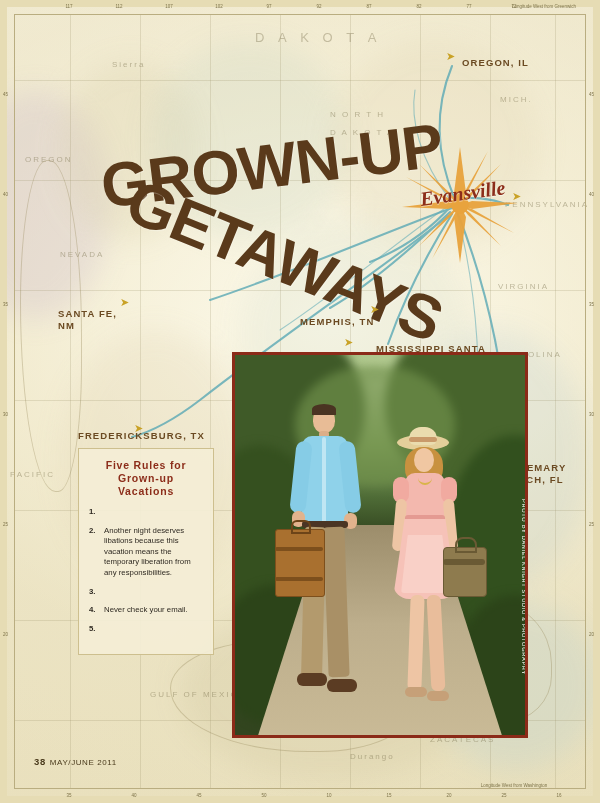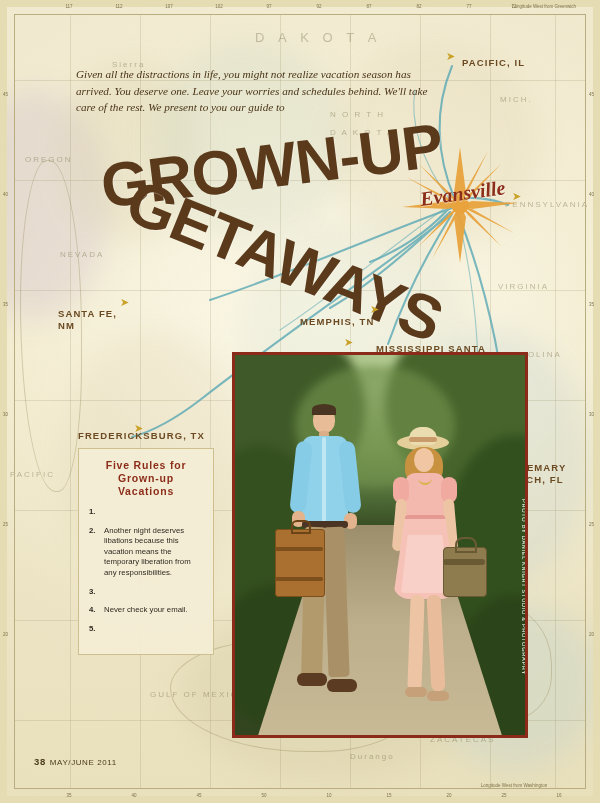--- a/index.html
+++ b/index.html
@@ -409,30 +409,29 @@
       <polygon points="19,101 50,68 60,60 52,70"></polygon>
       <polygon points="19,19 52,50 60,60 50,52"></polygon>
       <polygon points="88,6 66,50 60,60 64,48"></polygon>
       <polygon points="114,88 70,66 60,60 72,64"></polygon>
       <polygon points="32,114 54,70 60,60 56,72"></polygon>
       <polygon points="6,32 50,54 60,60 48,56"></polygon>
     </g>
     <circle cx="60" cy="60" r="9" fill="#e8a33d"></circle>
   </svg>
 
-  <div class="intro">Given all the distractions in life, you might not realize vacation season has arrived. You deserve one. Leave your worries and schedules behind. We'll take care of the rest. We present to you our guide to</div>
 
   <div class="headline">
     <div class="hl-word hl-grown">GROWN-UP</div>
     <div class="hl-word hl-get">GETAWAYS</div>
   </div>
   <div class="script">Evansville</div>
 
   <div class="bird" style="left:446px;top:50px;">➤</div>
-  <div class="city" style="left:462px;top:57px;">PACIFIC, IL</div>
+  <div class="city" style="left:462px;top:57px;">OREGON, IL</div>
 
   <div class="bird" style="left:512px;top:190px;">➤</div>
 
   <div class="bird" style="left:120px;top:296px;">➤</div>
   <div class="city" style="left:58px;top:308px;">SANTA FE,
 NM</div>
 
   <div class="bird" style="left:370px;top:303px;">➤</div>
   <div class="city" style="left:300px;top:316px;">MEMPHIS, TN</div>
 

